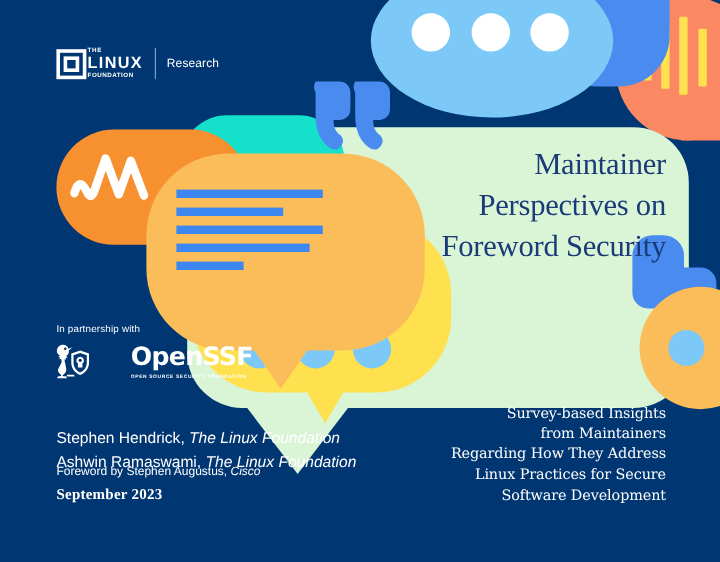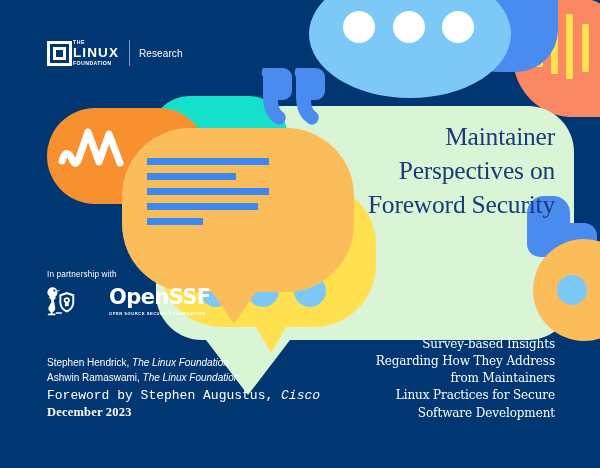--- a/index.html
+++ b/index.html
@@ -123,31 +123,30 @@
     margin-top: 2.5px;
     font-family: "Liberation Sans", sans-serif;
   }
 
   
   .authors {
     position: absolute;
     left: 47px;
     top: 355px;
     color: #ffffff;
-    font-size: 10px;
+    font-size: 13px;
     line-height: 1.52;
   }
   .authors .org { font-style: italic; }
   .foreword {
     position: absolute;
     left: 47px;
     top: 388px;
     color: #ffffff;
-    font-size: 13px;
-    font-family: Liberation Mono, monospace;
+    font-size: 10px;
   }
   .foreword .org { font-style: italic; }
   .pubdate {
     position: absolute;
     left: 47px;
     top: 405px;
     color: #ffffff;
     font-size: 12.5px;
     font-weight: bold;
     font-family: "Liberation Serif", serif;
@@ -317,22 +316,22 @@
   </div>
 
   <div class="cover-title">
     <span class="tl">Maintainer</span>
     <span class="tl">Perspectives on</span>
     <span class="tl">Foreword Security</span>
   </div>
 
   <div class="cover-subtitle">
     <span class="sl">Survey-based Insights</span>
+    <span class="sl">from Maintainers</span>
     <span class="sl">Regarding How They Address</span>
-    <span class="sl">from Maintainers</span>
     <span class="sl">Linux Practices for Secure</span>
     <span class="sl">Software Development</span>
   </div>
 
   <div class="partnership-label">In partnership with</div>
 
   <div class="ossf-lockup">
     <svg class="ossf-bird" width="32" height="33" viewBox="0 0 32 33">
       <g fill="#ffffff">
         <path d="M9.5 2.2c2.4 0 4.2 1.5 4.5 3.5l3.4-1.3-3.1 2.6c.3 1.6-.2 3-1.3 4.1l-.9.8 1.4 1.1-1.9.4.5 1.6-1.7-.8-.3 1.7-1-1.5-1.2 1.3.1-1.8-1.7.5.9-1.5-1.7-.3 1.4-1.1-.9-.8C4.6 9.7 4.1 8.1 4.5 6.5 4.9 4 7 2.2 9.5 2.2z"></path>
@@ -362,15 +361,15 @@
       <span>Ashwin Ramaswami,</span>
       <span class="org">The Linux Foundation</span>
     </div>
   </div>
 
   <div class="foreword">
     <span>Foreword by Stephen Augustus,</span>
     <span class="org">Cisco</span>
   </div>
 
-  <div class="pubdate">December 2023</div>
+  <div class="pubdate">September 2023</div>
 
 </div>
 
 </body></html>

